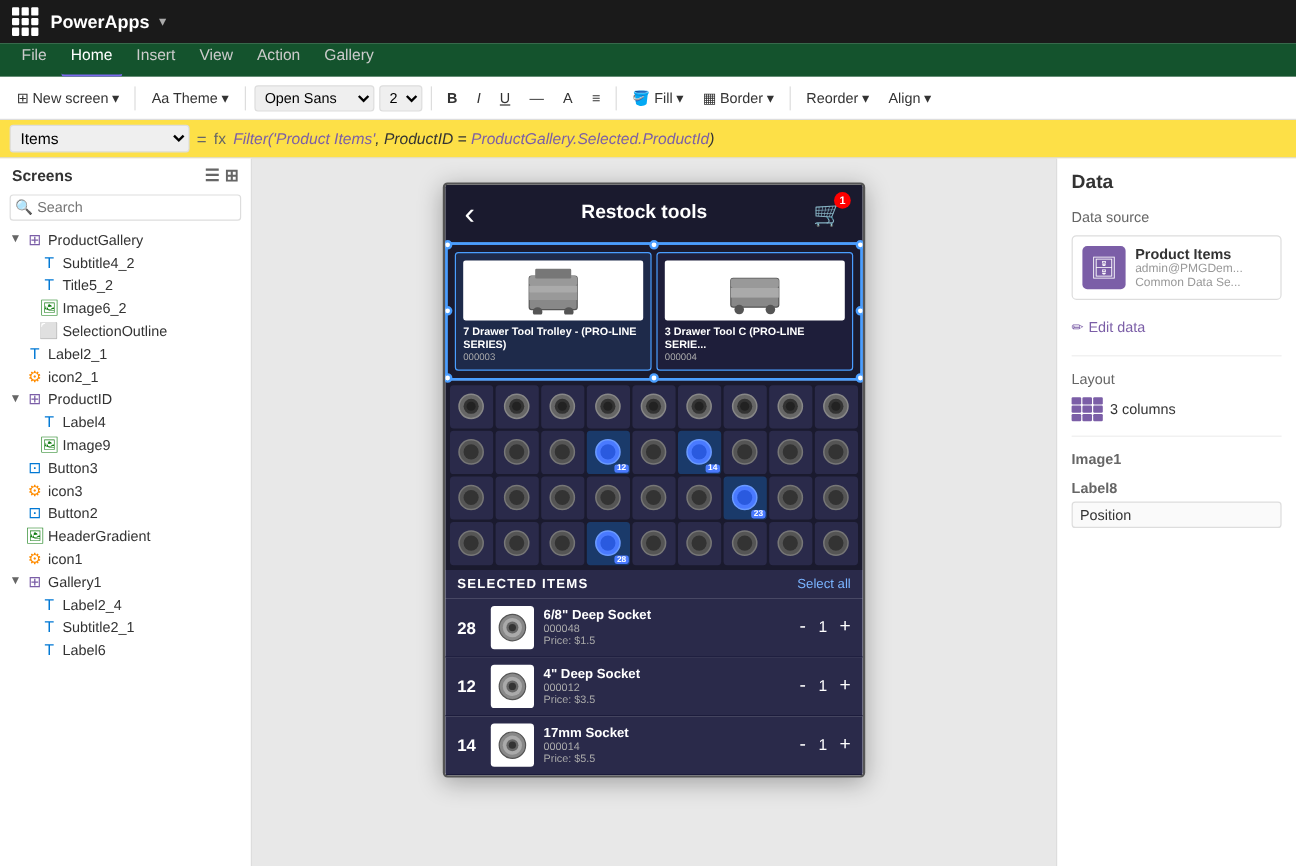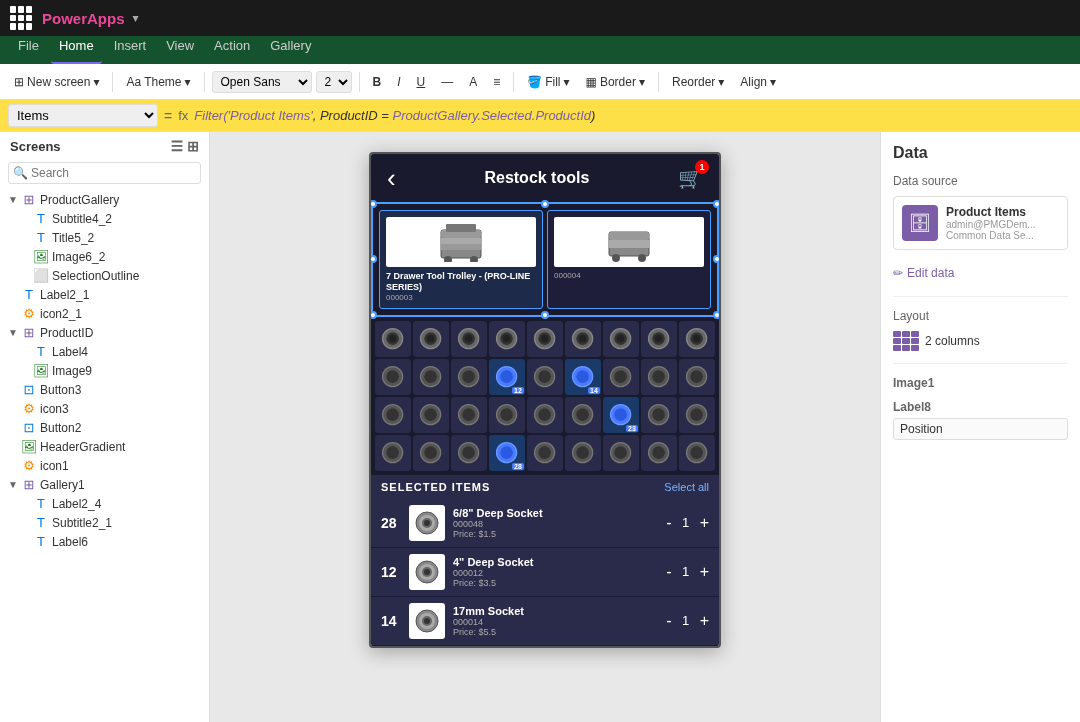--- a/index.html
+++ b/index.html
@@ -2,21 +2,21 @@
 <html><head>
   <meta charset="utf-8">
   <style>
     * { box-sizing: border-box; margin: 0; padding: 0; }
     body { font-family: 'Segoe UI', sans-serif; background: #f0f0f0; width: 1080px; height: 722px; overflow: hidden; }
 
     
     .top-bar { background: #1a1a1a; height: 36px; display: flex; align-items: center; padding: 0 10px; gap: 8px; }
     .waffle-icon { width: 24px; height: 24px; display: grid; grid-template-columns: repeat(3,6px); gap: 2px; cursor: pointer; }
     .waffle-icon span { background: white; border-radius: 1px; }
-    .app-title { color: #ec4899; font-size: 15px; font-weight: 600; }
+    .app-title { color: #ffffff; font-size: 15px; font-weight: 600; }
     .app-chevron { color: #aaa; font-size: 12px; cursor: pointer; }
 
     
     .menu-bar { background: #14532d; height: 28px; display: flex; padding: 0 10px; gap: 4px; }
     .menu-item { color: #ccc; font-size: 13px; padding: 2px 8px; cursor: pointer; border-radius: 3px; }
     .menu-item.active { color: white; border-bottom: 2px solid #7b68ee; }
 
     
     .toolbar { background: #fff; border-bottom: 1px solid #ddd; height: 36px; display: flex; align-items: center; padding: 0 8px; gap: 4px; }
     .toolbar-btn { display: flex; align-items: center; gap: 3px; padding: 2px 6px; font-size: 12px; color: #333; cursor: pointer; border-radius: 3px; border: none; background: none; white-space: nowrap; }
@@ -361,20 +361,21 @@
         <div class="product-card">
           <div class="product-card-img">
             <svg width="50" height="40" viewBox="0 0 50 40">
               <rect x="5" y="10" width="40" height="24" rx="2" fill="#888" stroke="#555" stroke-width="1"></rect>
               <rect x="5" y="10" width="40" height="8" rx="2" fill="#999"></rect>
               <rect x="5" y="18" width="40" height="8" fill="#aaa"></rect>
               <circle cx="12" cy="36" r="4" fill="#555"></circle>
               <circle cx="38" cy="36" r="4" fill="#555"></circle>
             </svg>
           </div>
+          <div class="product-card-name">3 Drawer Tool C (PRO-LINE SERIE...</div>
           <div class="product-card-id">000004</div>
         </div>
 
         <div style="position:absolute; top:-2px; left:-2px; right:-2px; bottom:-2px; border:2px solid #4a9eff; pointer-events:none;">
           <div style="position:absolute; width:8px; height:8px; background:white; border:2px solid #4a9eff; border-radius:50%; top:-4px; left:-4px;"></div>
           <div style="position:absolute; width:8px; height:8px; background:white; border:2px solid #4a9eff; border-radius:50%; top:-4px; right:-4px;"></div>
           <div style="position:absolute; width:8px; height:8px; background:white; border:2px solid #4a9eff; border-radius:50%; bottom:-4px; left:-4px;"></div>
           <div style="position:absolute; width:8px; height:8px; background:white; border:2px solid #4a9eff; border-radius:50%; bottom:-4px; right:-4px;"></div>
           <div style="position:absolute; width:8px; height:8px; background:white; border:2px solid #4a9eff; border-radius:50%; top:-4px; left:50%; transform:translateX(-50%);"></div>
           <div style="position:absolute; width:8px; height:8px; background:white; border:2px solid #4a9eff; border-radius:50%; bottom:-4px; left:50%; transform:translateX(-50%);"></div>
@@ -717,21 +718,21 @@
         <span></span>
           <span></span>
           <span></span>
         <span></span>
           <span></span>
           <span></span>
         <span></span>
           <span></span>
           <span></span>
       </div>
-      <span class="layout-label">2 columns</span>
+      <span class="layout-label">3 columns</span>
     </div>
     <div class="divider"></div>
     <div class="prop-section">
       <div class="prop-label">Image1</div>
     </div>
     <div class="prop-section">
       <div class="prop-label">Label8</div>
       <div class="prop-value">Position</div>
     </div>
   </div>

